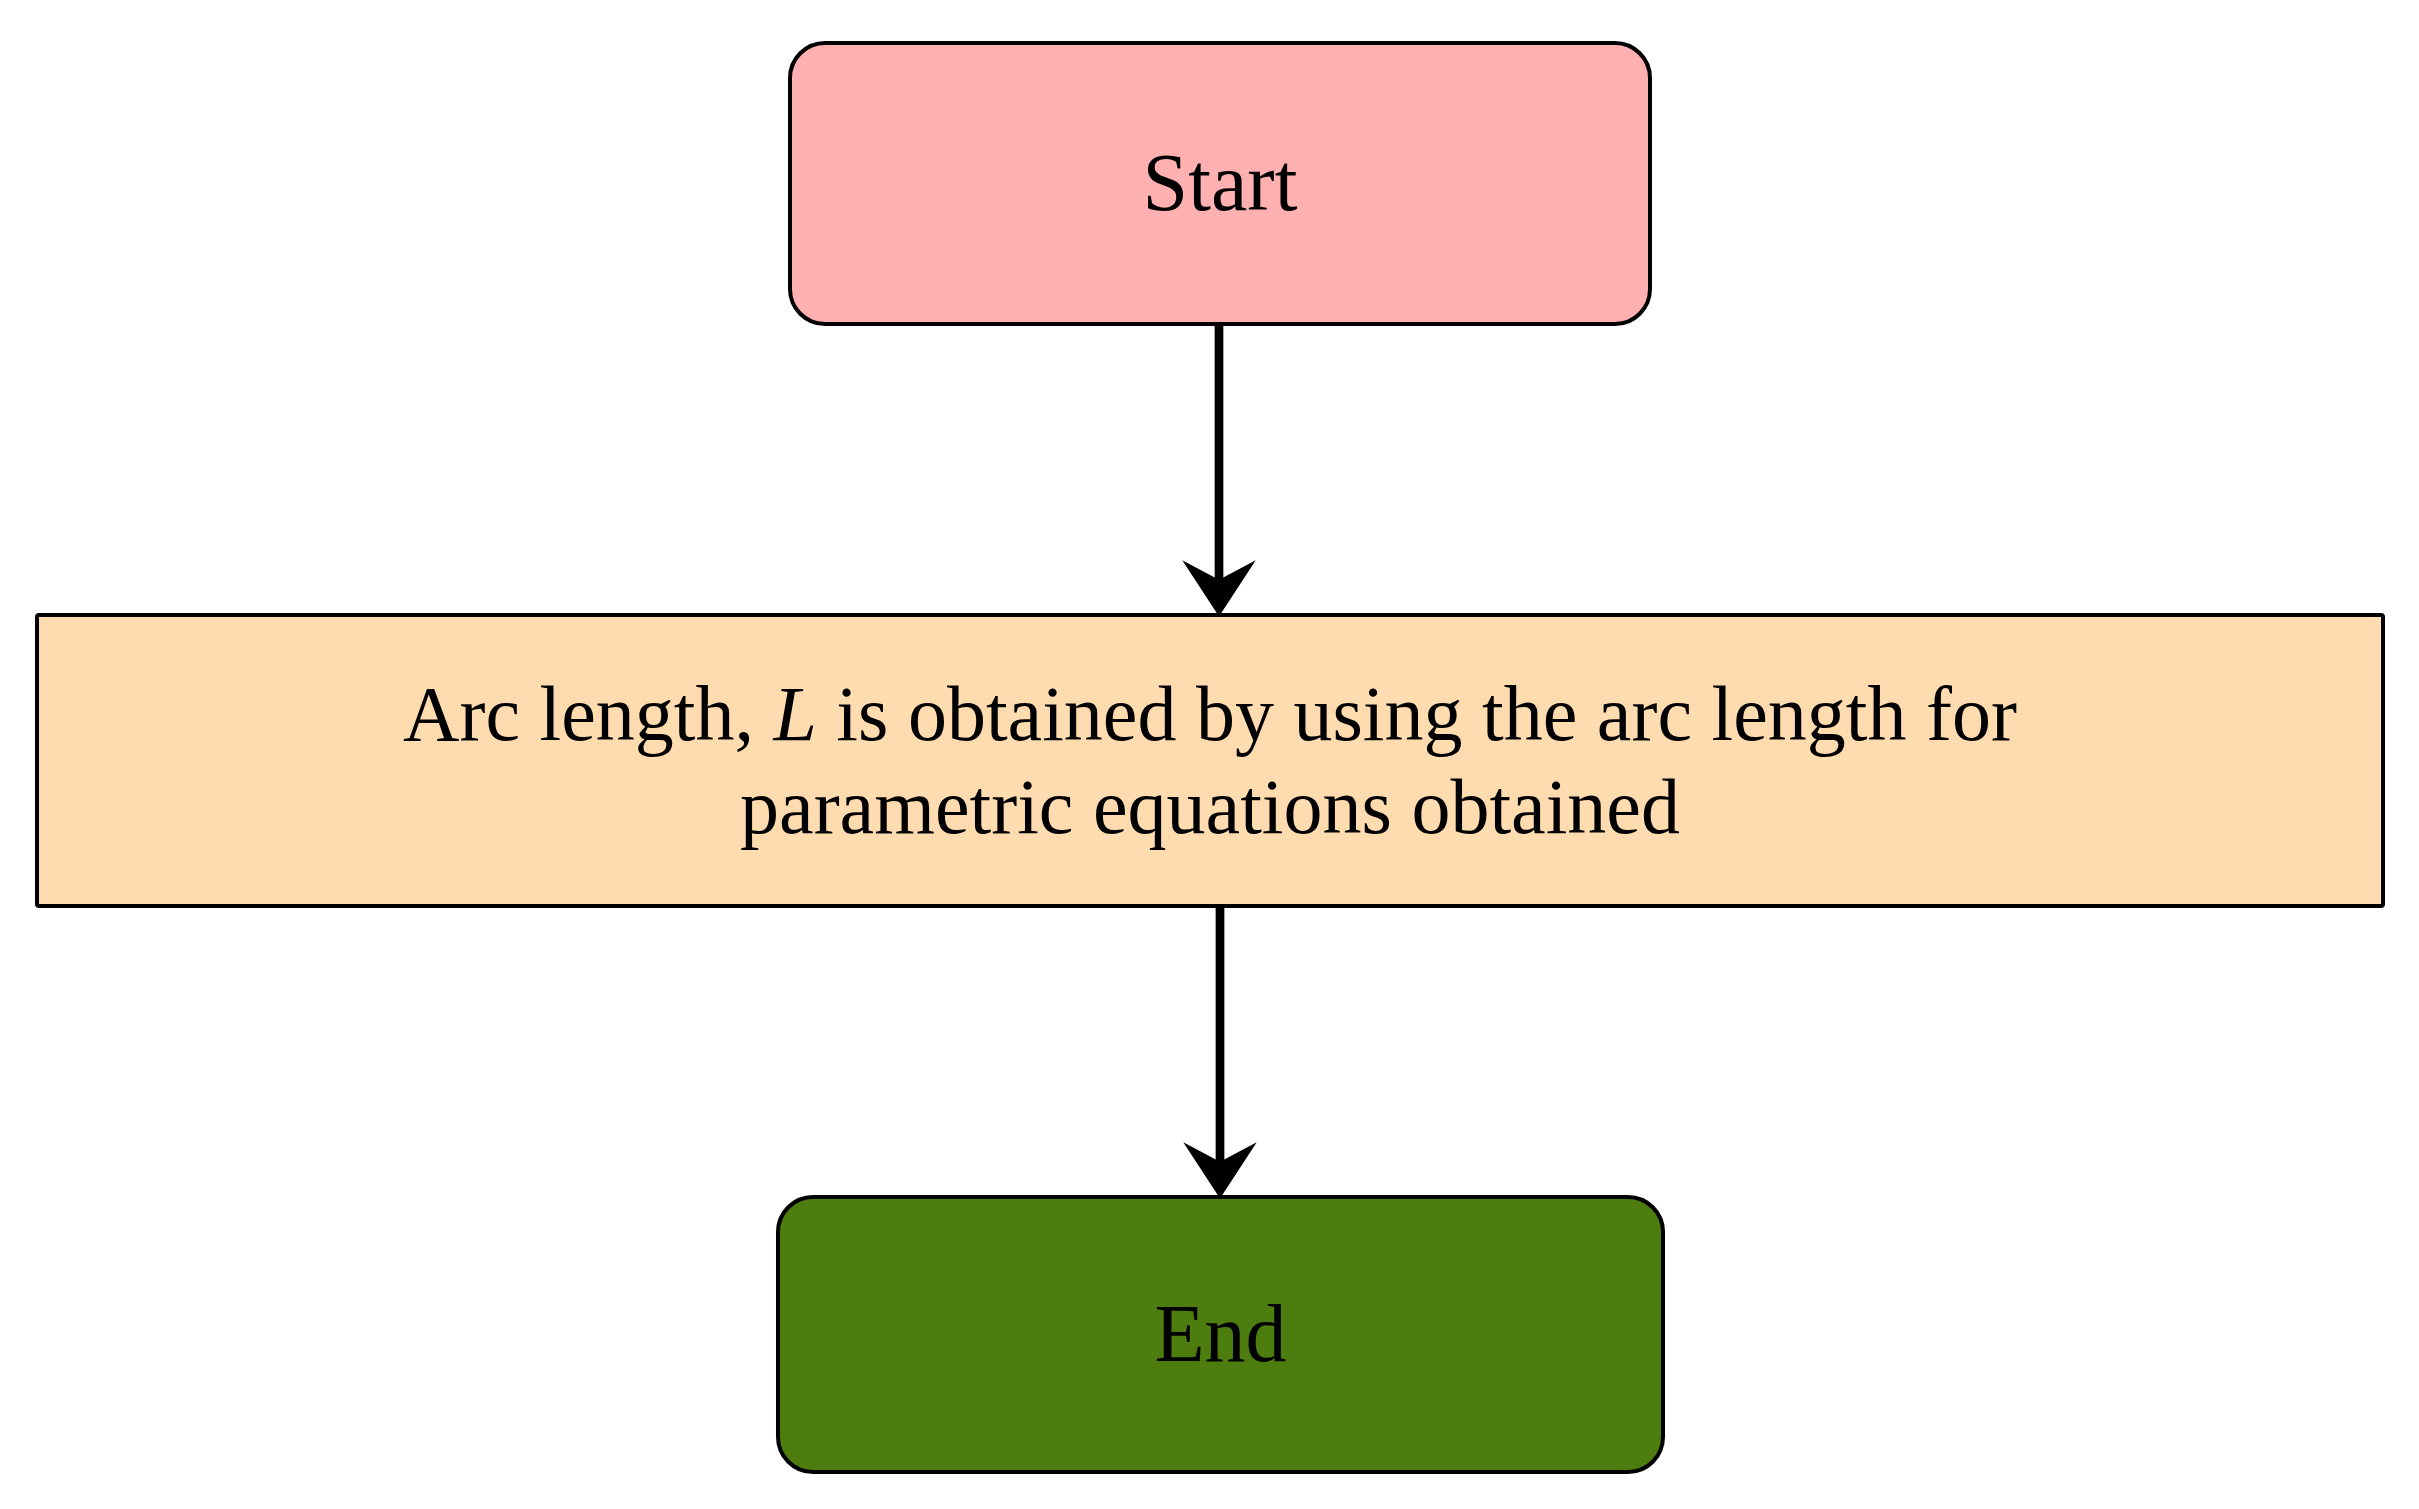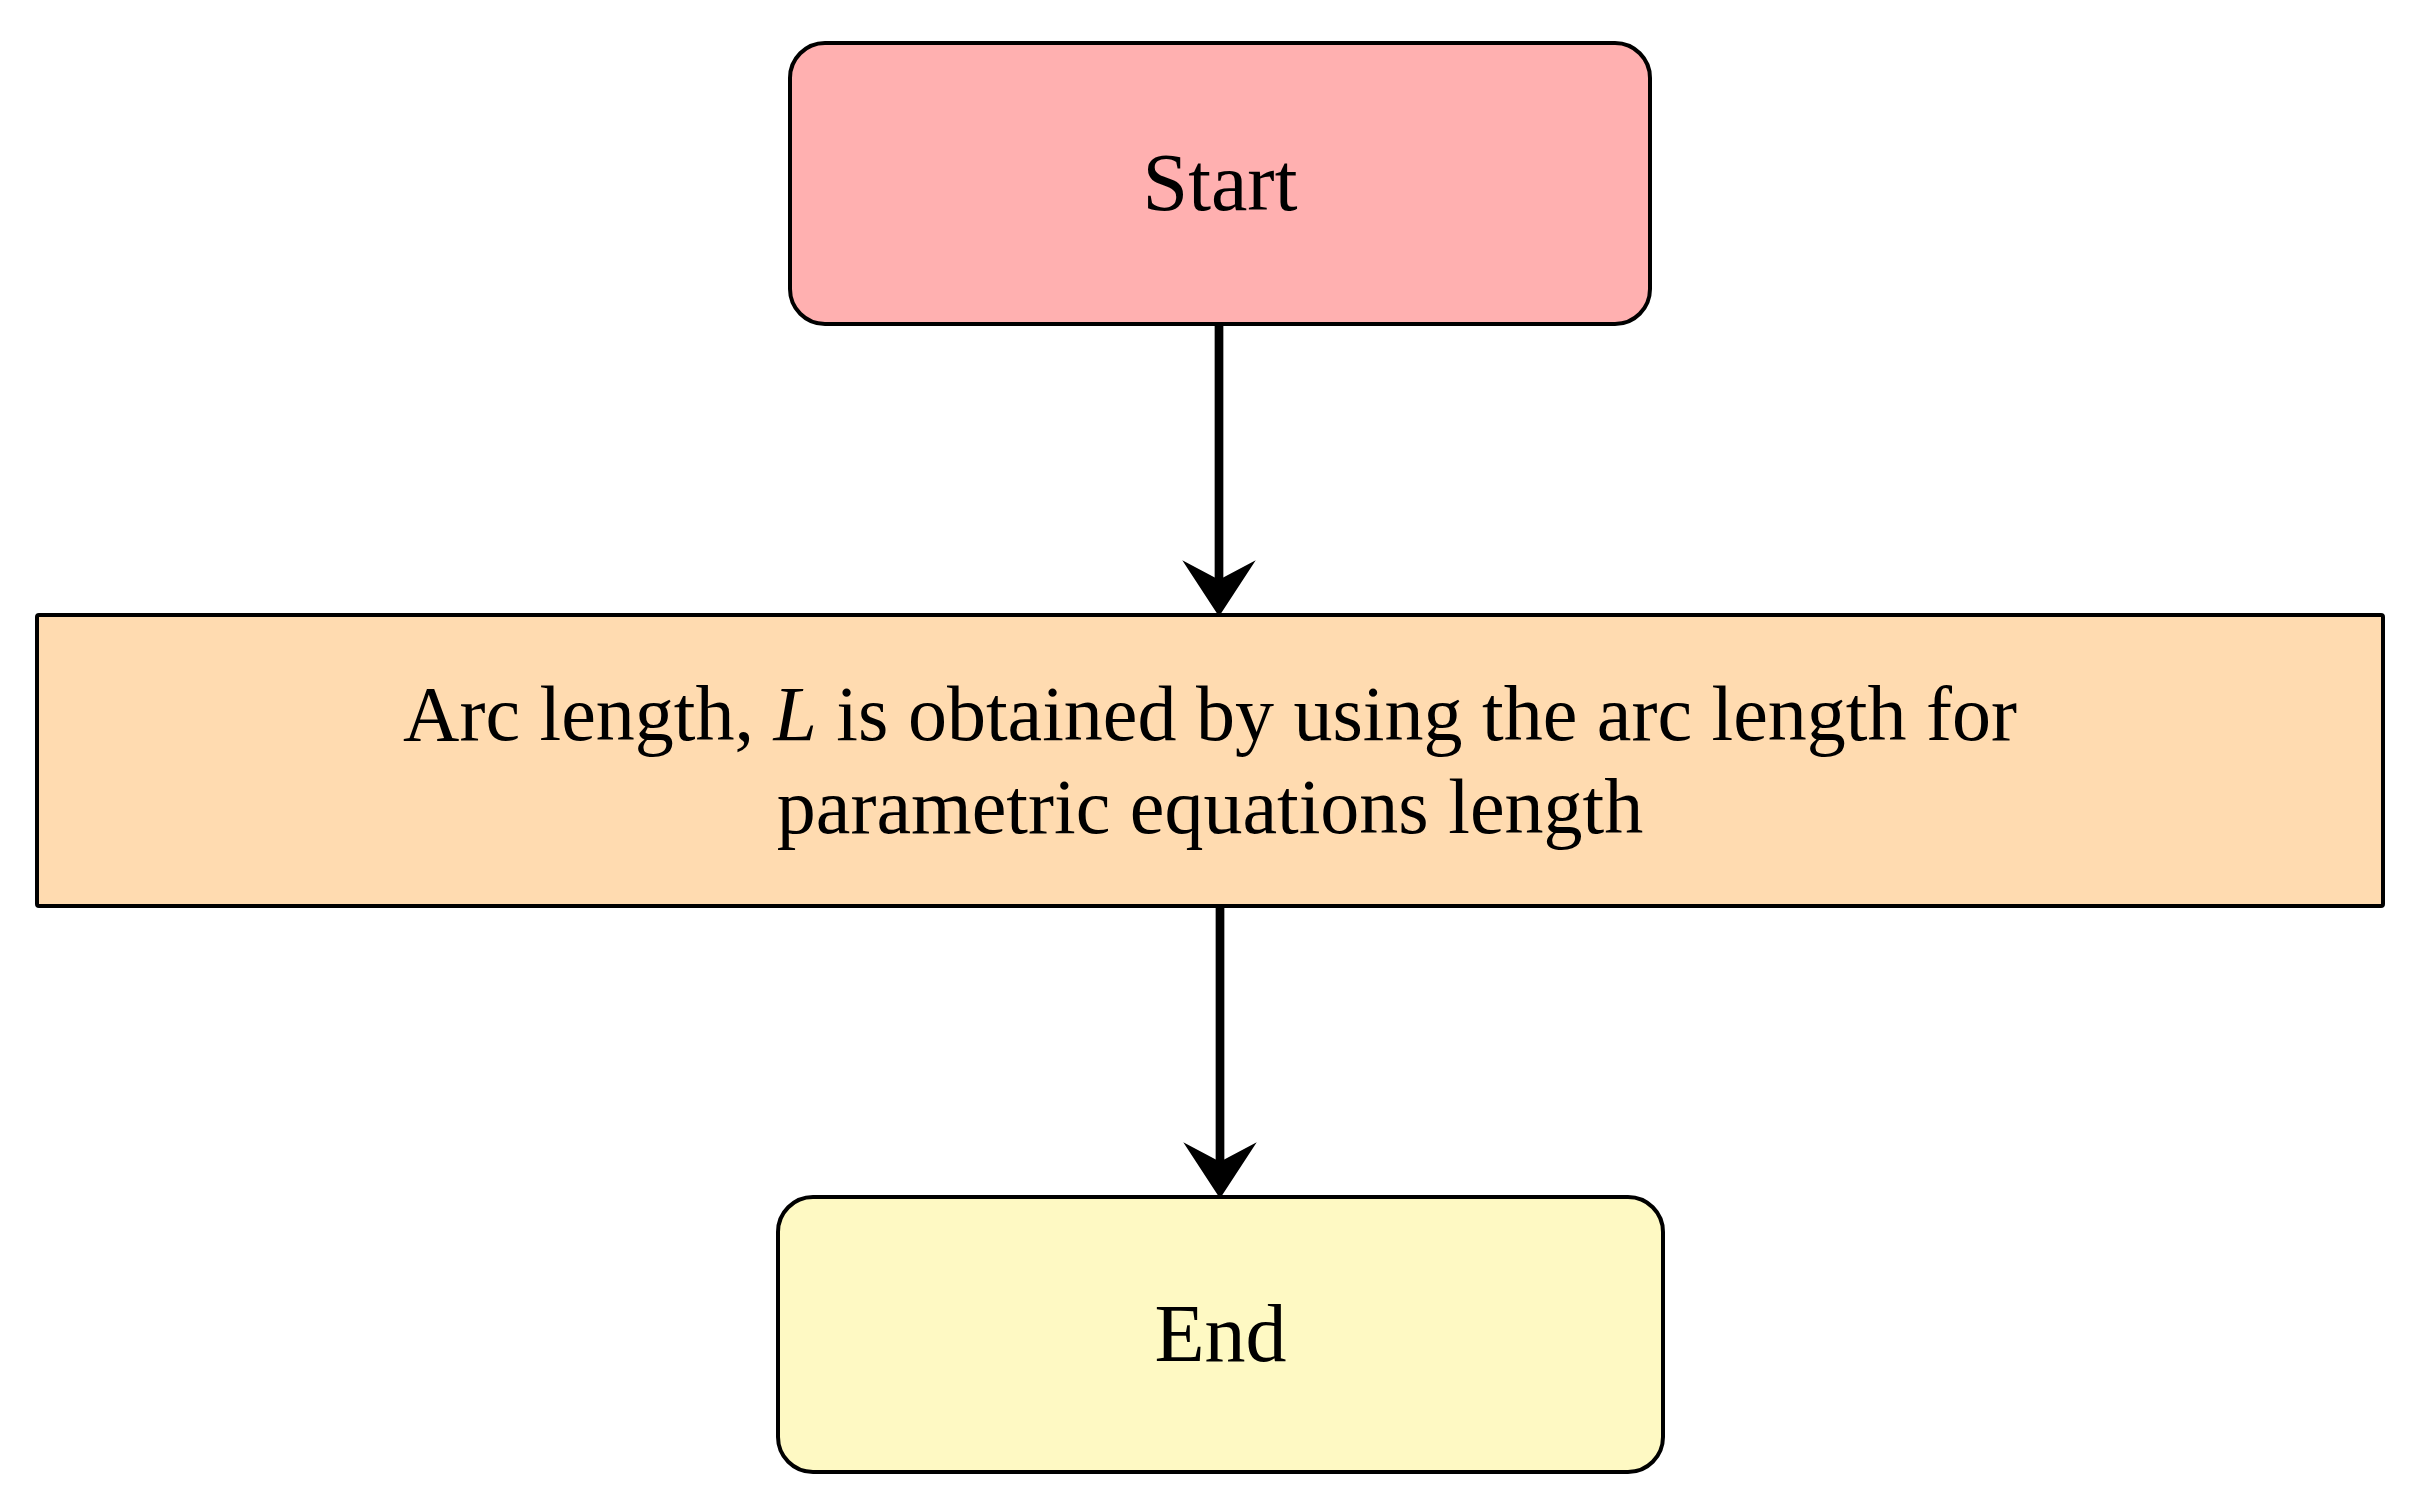--- a/index.html
+++ b/index.html
@@ -59,21 +59,21 @@
     background: #ffdbb0;
     font-size: 78px;
     padding: 0 25px;
   }
 
   #node-end {
     left: 776px;
     top: 1195px;
     width: 889px;
     height: 279px;
-    background: #fef9c3;
+    background: #4d7c0f;
     font-size: 82px;
   }
 
   .node-label {
     display: block;
     width: 100%;
   }
 
   .node-label .ital {
     font-style: italic;
@@ -119,21 +119,21 @@
   <div class="connector" id="connector-start-process">
     <svg width="116" height="299" viewBox="0 0 120 308" aria-hidden="true">
       <line x1="60" y1="0" x2="60" y2="272" stroke="#000000" stroke-width="9"></line>
       <path d="M 60 306 L 22 248 L 60 268 L 98 248 Z" fill="#000000"></path>
     </svg>
   </div>
 
   <div class="node node-process" id="node-process">
     <span class="node-label">
       <span class="process-line"><span>Arc length, </span><span class="ital">L</span><span> is obtained by using the arc length for</span></span>
-      <span class="process-line">parametric equations length</span>
+      <span class="process-line">parametric equations obtained</span>
     </span>
   </div>
 
   <div class="connector" id="connector-process-end">
     <svg width="116" height="299" viewBox="0 0 120 308" aria-hidden="true">
       <line x1="60" y1="0" x2="60" y2="272" stroke="#000000" stroke-width="9"></line>
       <path d="M 60 306 L 22 248 L 60 268 L 98 248 Z" fill="#000000"></path>
     </svg>
   </div>
 

